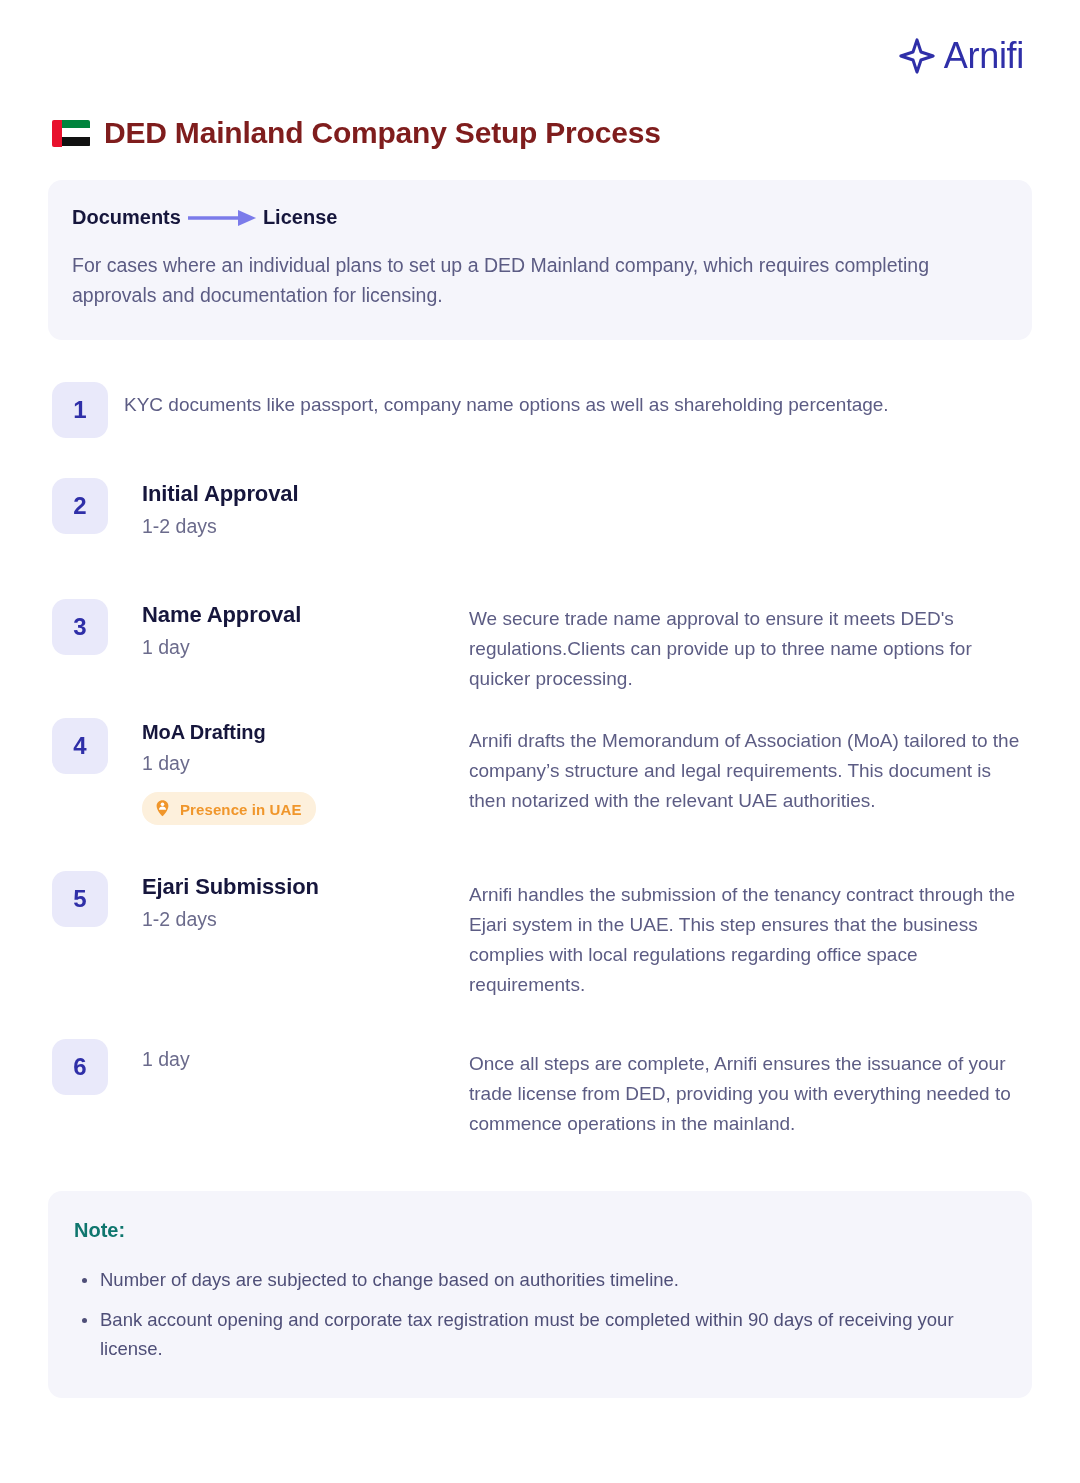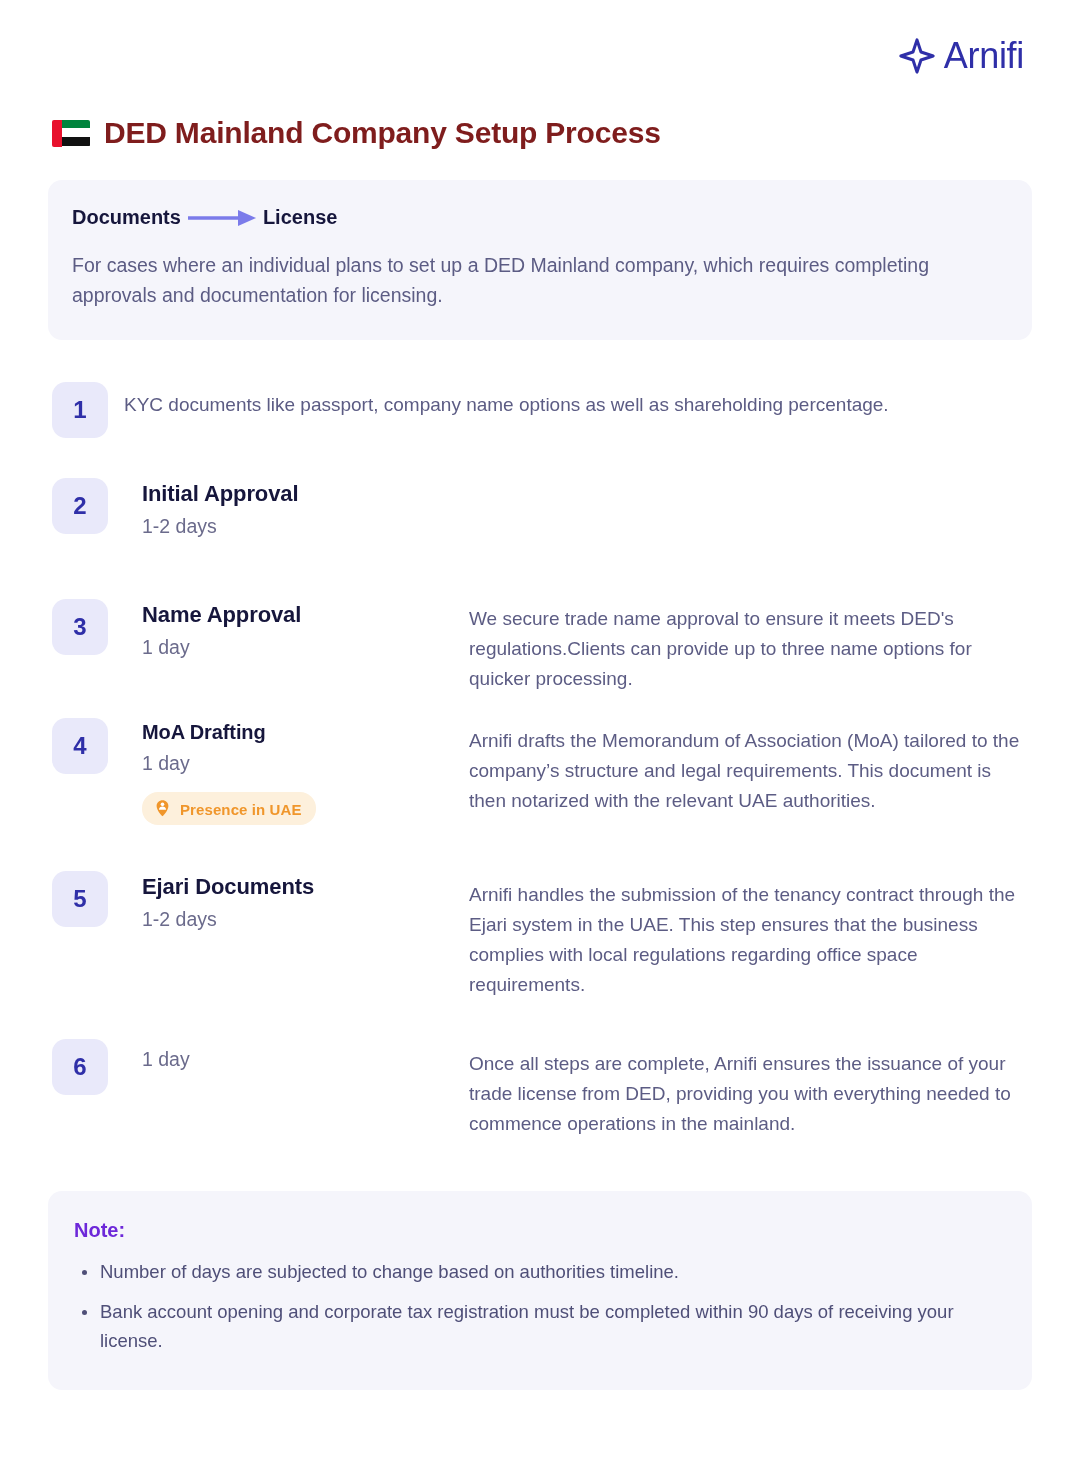--- a/index.html
+++ b/index.html
@@ -214,22 +214,22 @@
   
   .note-card {
     background: #f5f5fb;
     border-radius: 14px;
     padding: 28px 30px 34px 26px;
     margin-top: 52px;
   }
   .note-heading {
     font-size: 20px;
     font-weight: bold;
-    color: #6d28d9;
-    margin-bottom: 16px;
+    color: #0f766e;
+    margin-bottom: 24px;
   }
   .note-list { list-style: none; }
   .note-item {
     position: relative;
     padding-left: 26px;
     font-size: 18.5px;
     line-height: 1.56;
     color: #4f4f78;
     margin-bottom: 11px;
     max-width: 920px;
@@ -334,21 +334,21 @@
       </div>
       <div class="step-desc">Arnifi drafts the Memorandum of Association (MoA) tailored to the company’s structure and legal requirements. This document is then notarized with the relevant UAE authorities.</div>
     </div>
 
     <div class="step step-5">
       <div class="step-left">
         <div class="step-badge">5</div>
         <div class="connector"></div>
       </div>
       <div class="step-mid">
-        <div class="step-title">Ejari Documents</div>
+        <div class="step-title">Ejari Submission</div>
         <div class="step-duration">1-2 days</div>
       </div>
       <div class="step-desc">Arnifi handles the submission of the tenancy contract through the Ejari system in the UAE. This step ensures that the business complies with local regulations regarding office space requirements.</div>
     </div>
 
     <div class="step step-6">
       <div class="step-left">
         <div class="step-badge">6</div>
 
       </div>

